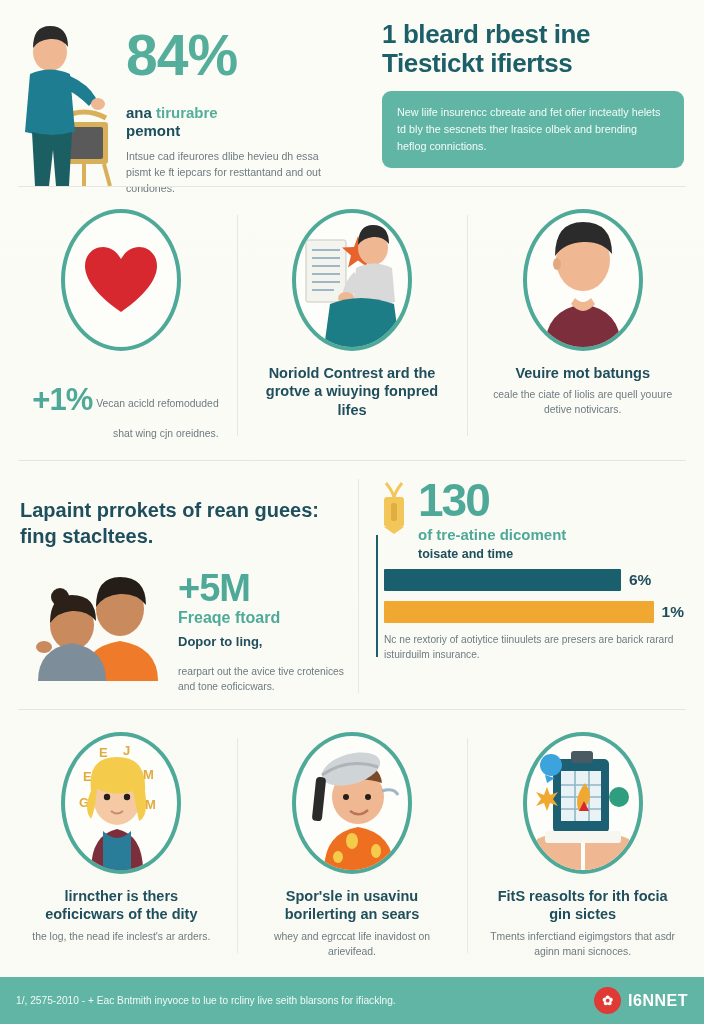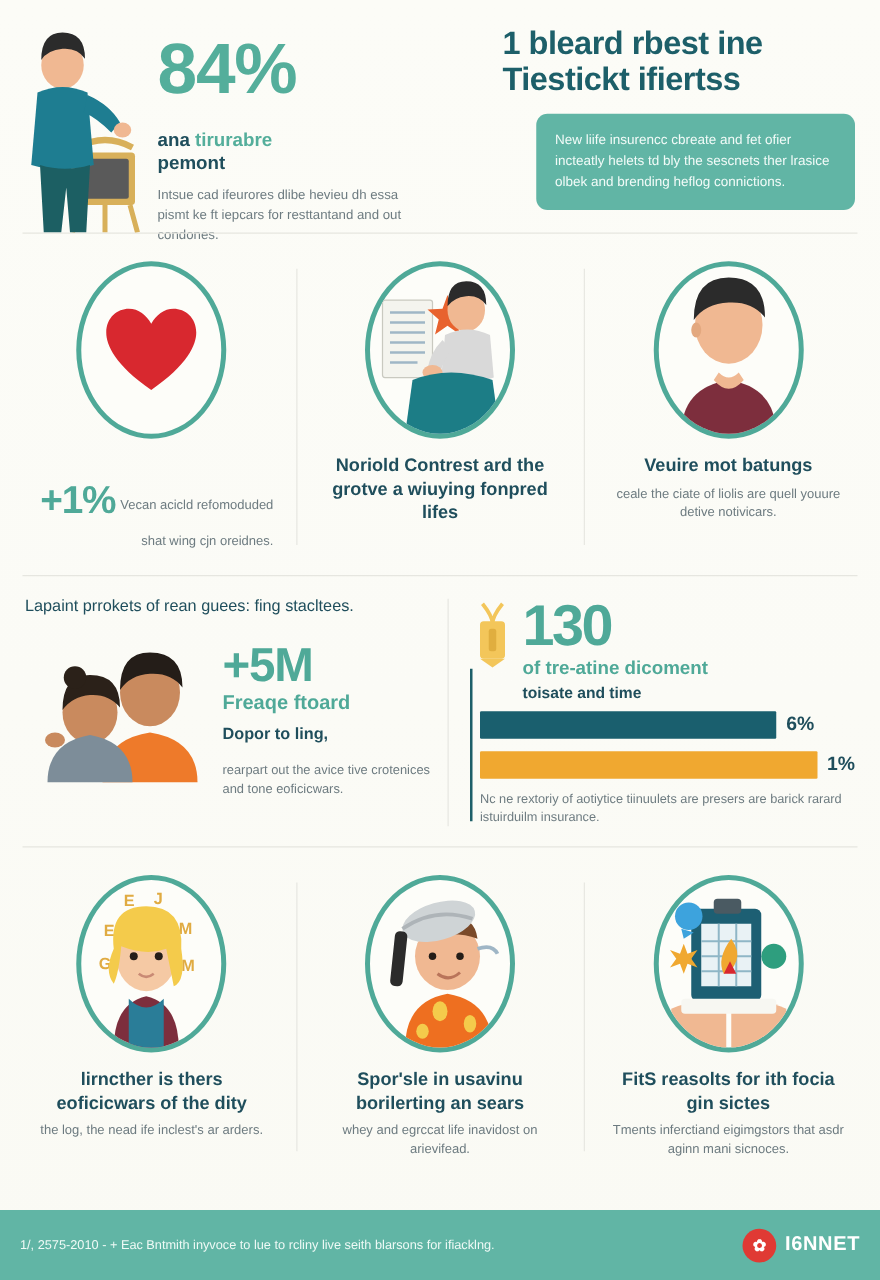--- a/index.html
+++ b/index.html
@@ -11,42 +11,42 @@
   }
   #page {
     position: relative;
     width: 704px; height: 1024px;
     background: linear-gradient(180deg,#fcfcf7 0%, #fbfbf6 55%, #fafaf4 100%);
     display: flex; flex-direction: column;
   }
 
   
   .header {
-    display: flex; height: 186px; padding: 14px 14px 0 14px; gap: 24px;
+    display: flex; height: 186px; padding: 14px 14px 0 14px; gap: 4px;
   }
   .hdr-left { display: flex; flex: 0 0 352px; }
   .illus-presenter { width: 112px; position: relative; flex: 0 0 112px; }
   .hdr-stat { padding-top: 14px; flex: 1; }
   .big-pct {
     font-size: 57px; font-weight: 700; color: #54ae9b; line-height: .95;
     letter-spacing: -1px;
   }
   .stat-sub { margin-top: 22px; font-size: 15px; font-weight: 700; color: #1f4e5c; line-height: 1.22; }
   .stat-sub .accent { color: #54ae9b; }
   .stat-body { margin-top: 8px; font-size: 10.6px; color: #6d7b80; line-height: 1.5; max-width: 218px; }
 
   .hdr-right { flex: 1; padding: 6px 6px 0 12px; }
   .hdr-title {
     font-size: 26px; font-weight: 700; color: #1d5f69; line-height: 1.12;
     letter-spacing: -.4px;
   }
   .hdr-title .l2 { display: block; }
   .hdr-box {
     margin-top: 13px; background: #61b5a5; border-radius: 9px;
-    padding: 13px 15px; color: #f2fbf8; font-size: 10.8px; line-height: 1.58; margin-left: 27px;
+    padding: 13px 15px; color: #f2fbf8; font-size: 10.8px; line-height: 1.58;
   }
 
   .rule { height: 1px; background: #e6e6e0; margin: 0 18px; }
 
   
   .circle-row { display: flex; padding: 22px 6px 18px 6px; }
   .cell {
     flex: 1; display: flex; flex-direction: column; align-items: center;
     padding: 0 18px; position: relative;
   }
@@ -73,21 +73,21 @@
   }
   .cap-inline .txt { font-size: 10.4px; color: #6d7b80; }
 
   
   .mid { display: flex; padding: 16px 6px 14px 6px; }
   .mid-left { flex: 0 0 352px; padding: 0 14px; position: relative; }
   .mid-right { flex: 1; padding: 0 14px 0 18px; position: relative; }
   .mid-right::before {
     content: ""; position: absolute; left: 0; top: 2px; bottom: 2px; width: 1px; background: #e8e8e2;
   }
-  .mid-head { font-size: 13px; font-weight: 400; color: #1f4e5c; line-height: 1.3; }
+  .mid-head { font-size: 20px; font-weight: 700; color: #1f4e5c; line-height: 1.3; margin-top: 20px; }
   .mid-left-body { display: flex; margin-top: 20px; gap: 6px; }
   .illus-couple { flex: 0 0 150px; height: 110px; position: relative; }
   .mid-stat { flex: 1; padding-left: 2px; }
   .mid-stat .num { font-size: 38px; font-weight: 700; color: #4fa998; line-height: 1; letter-spacing: -1px; }
   .mid-stat .lbl { font-size: 16px; font-weight: 700; color: #4fa998; margin-top: 2px; }
   .mid-stat .sub { font-size: 13px; font-weight: 700; color: #1f4e5c; margin-top: 7px; }
   .mid-stat .body { font-size: 10.3px; color: #6d7b80; line-height: 1.45; margin-top: 16px; }
 
   .badge-row { display: flex; align-items: flex-start; gap: 6px; }
   .badge-icon { flex: 0 0 36px; height: 54px; position: relative; margin-top: 4px; }

